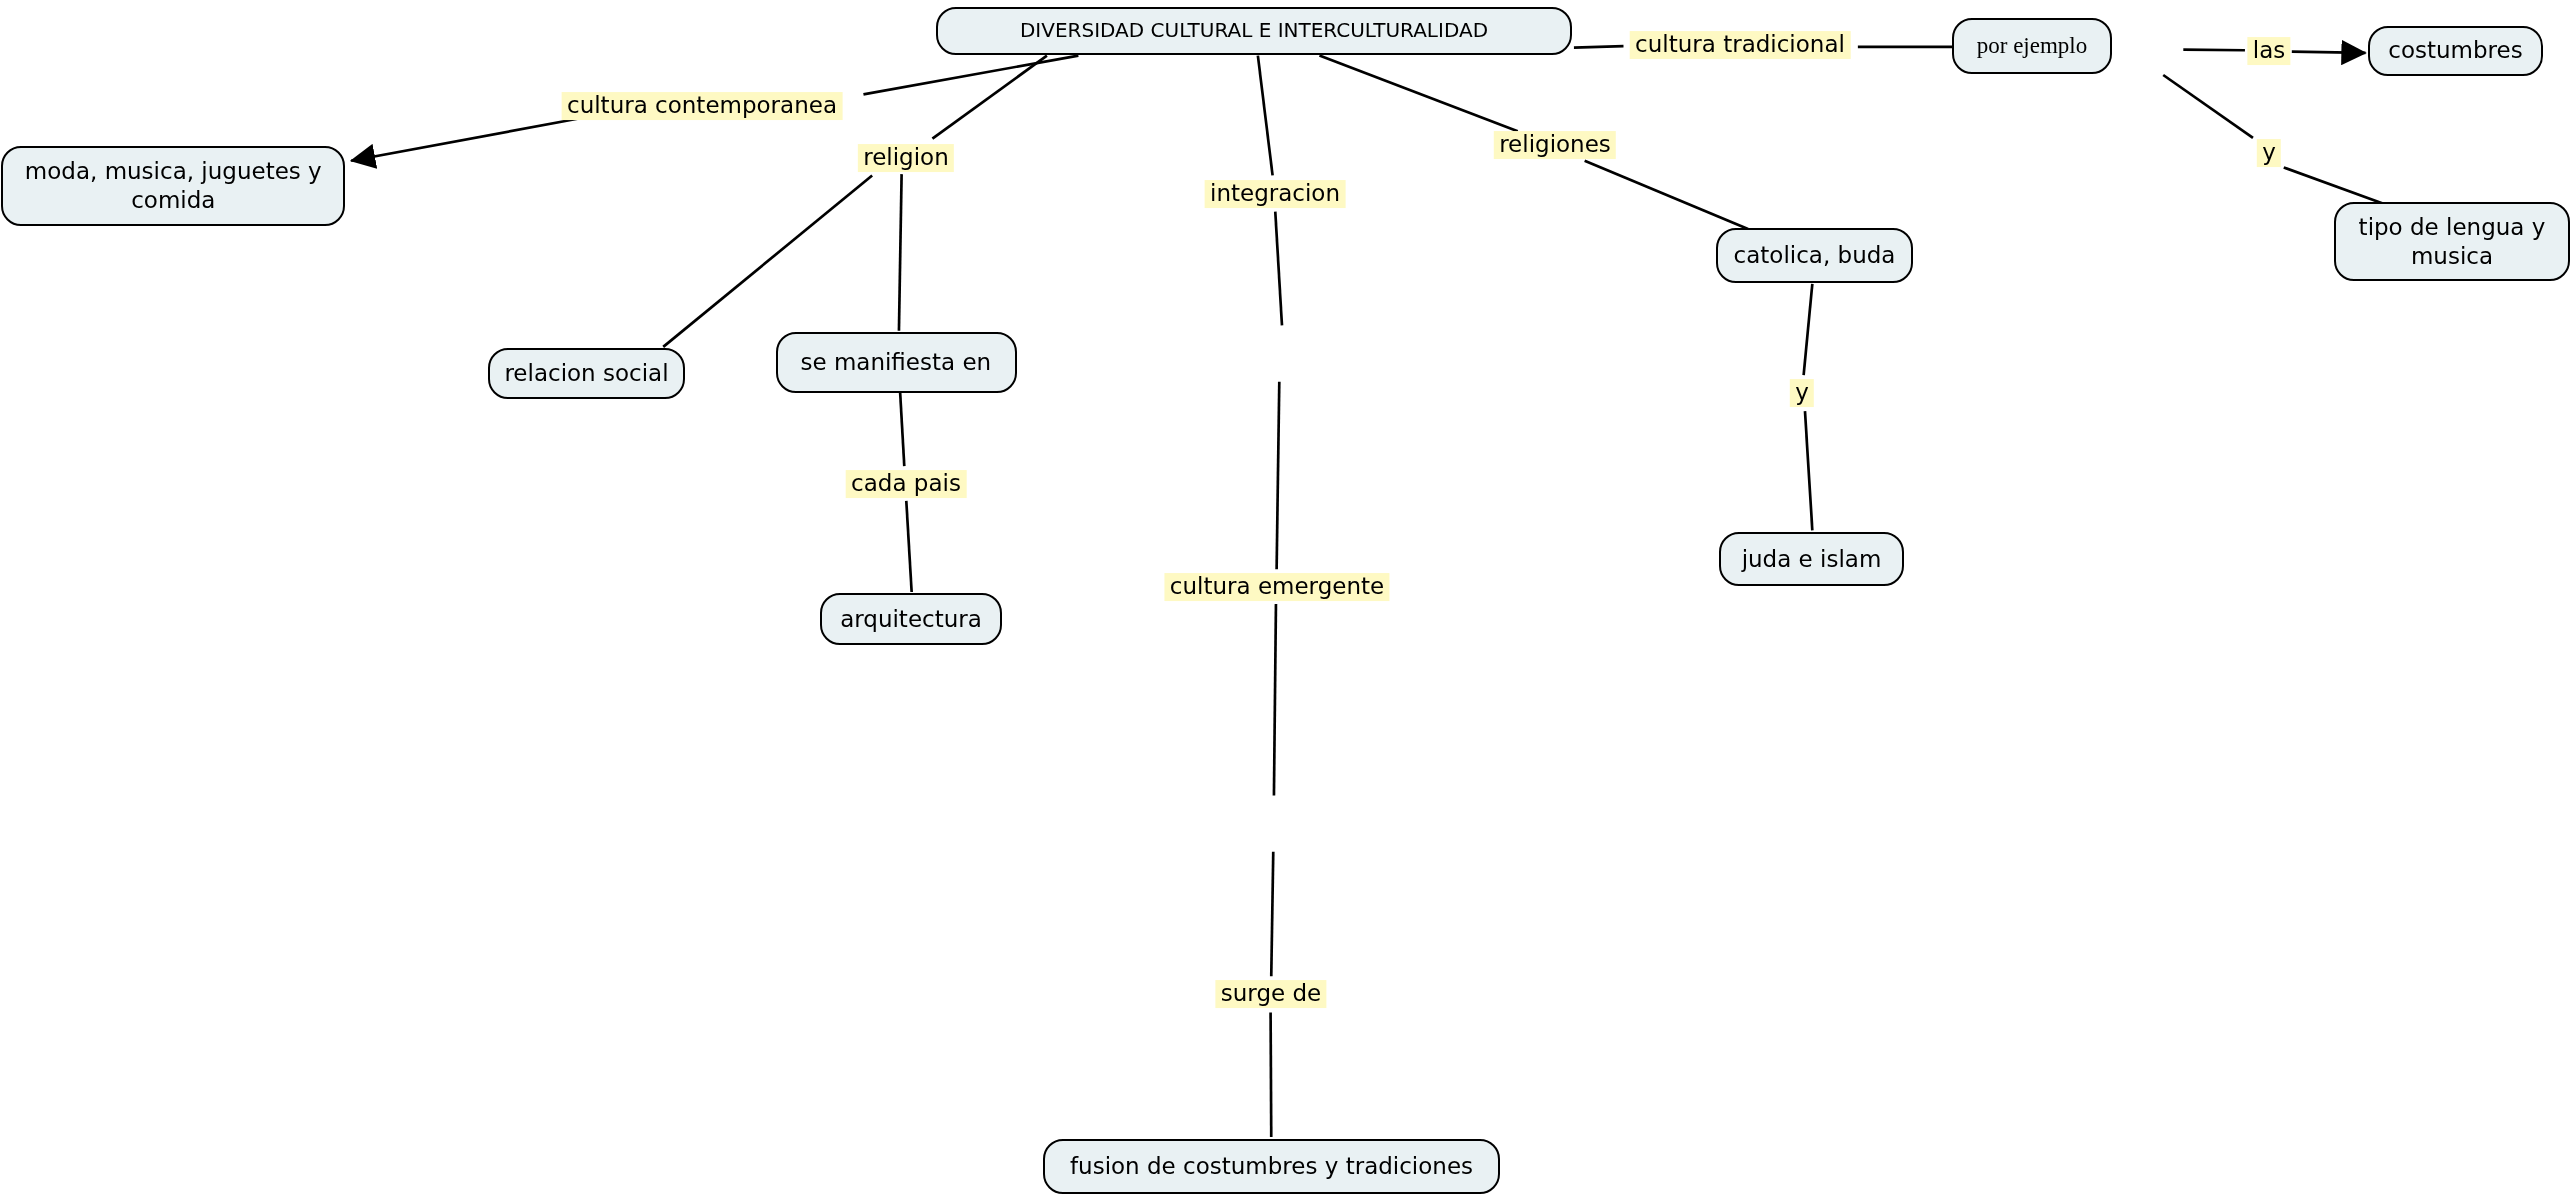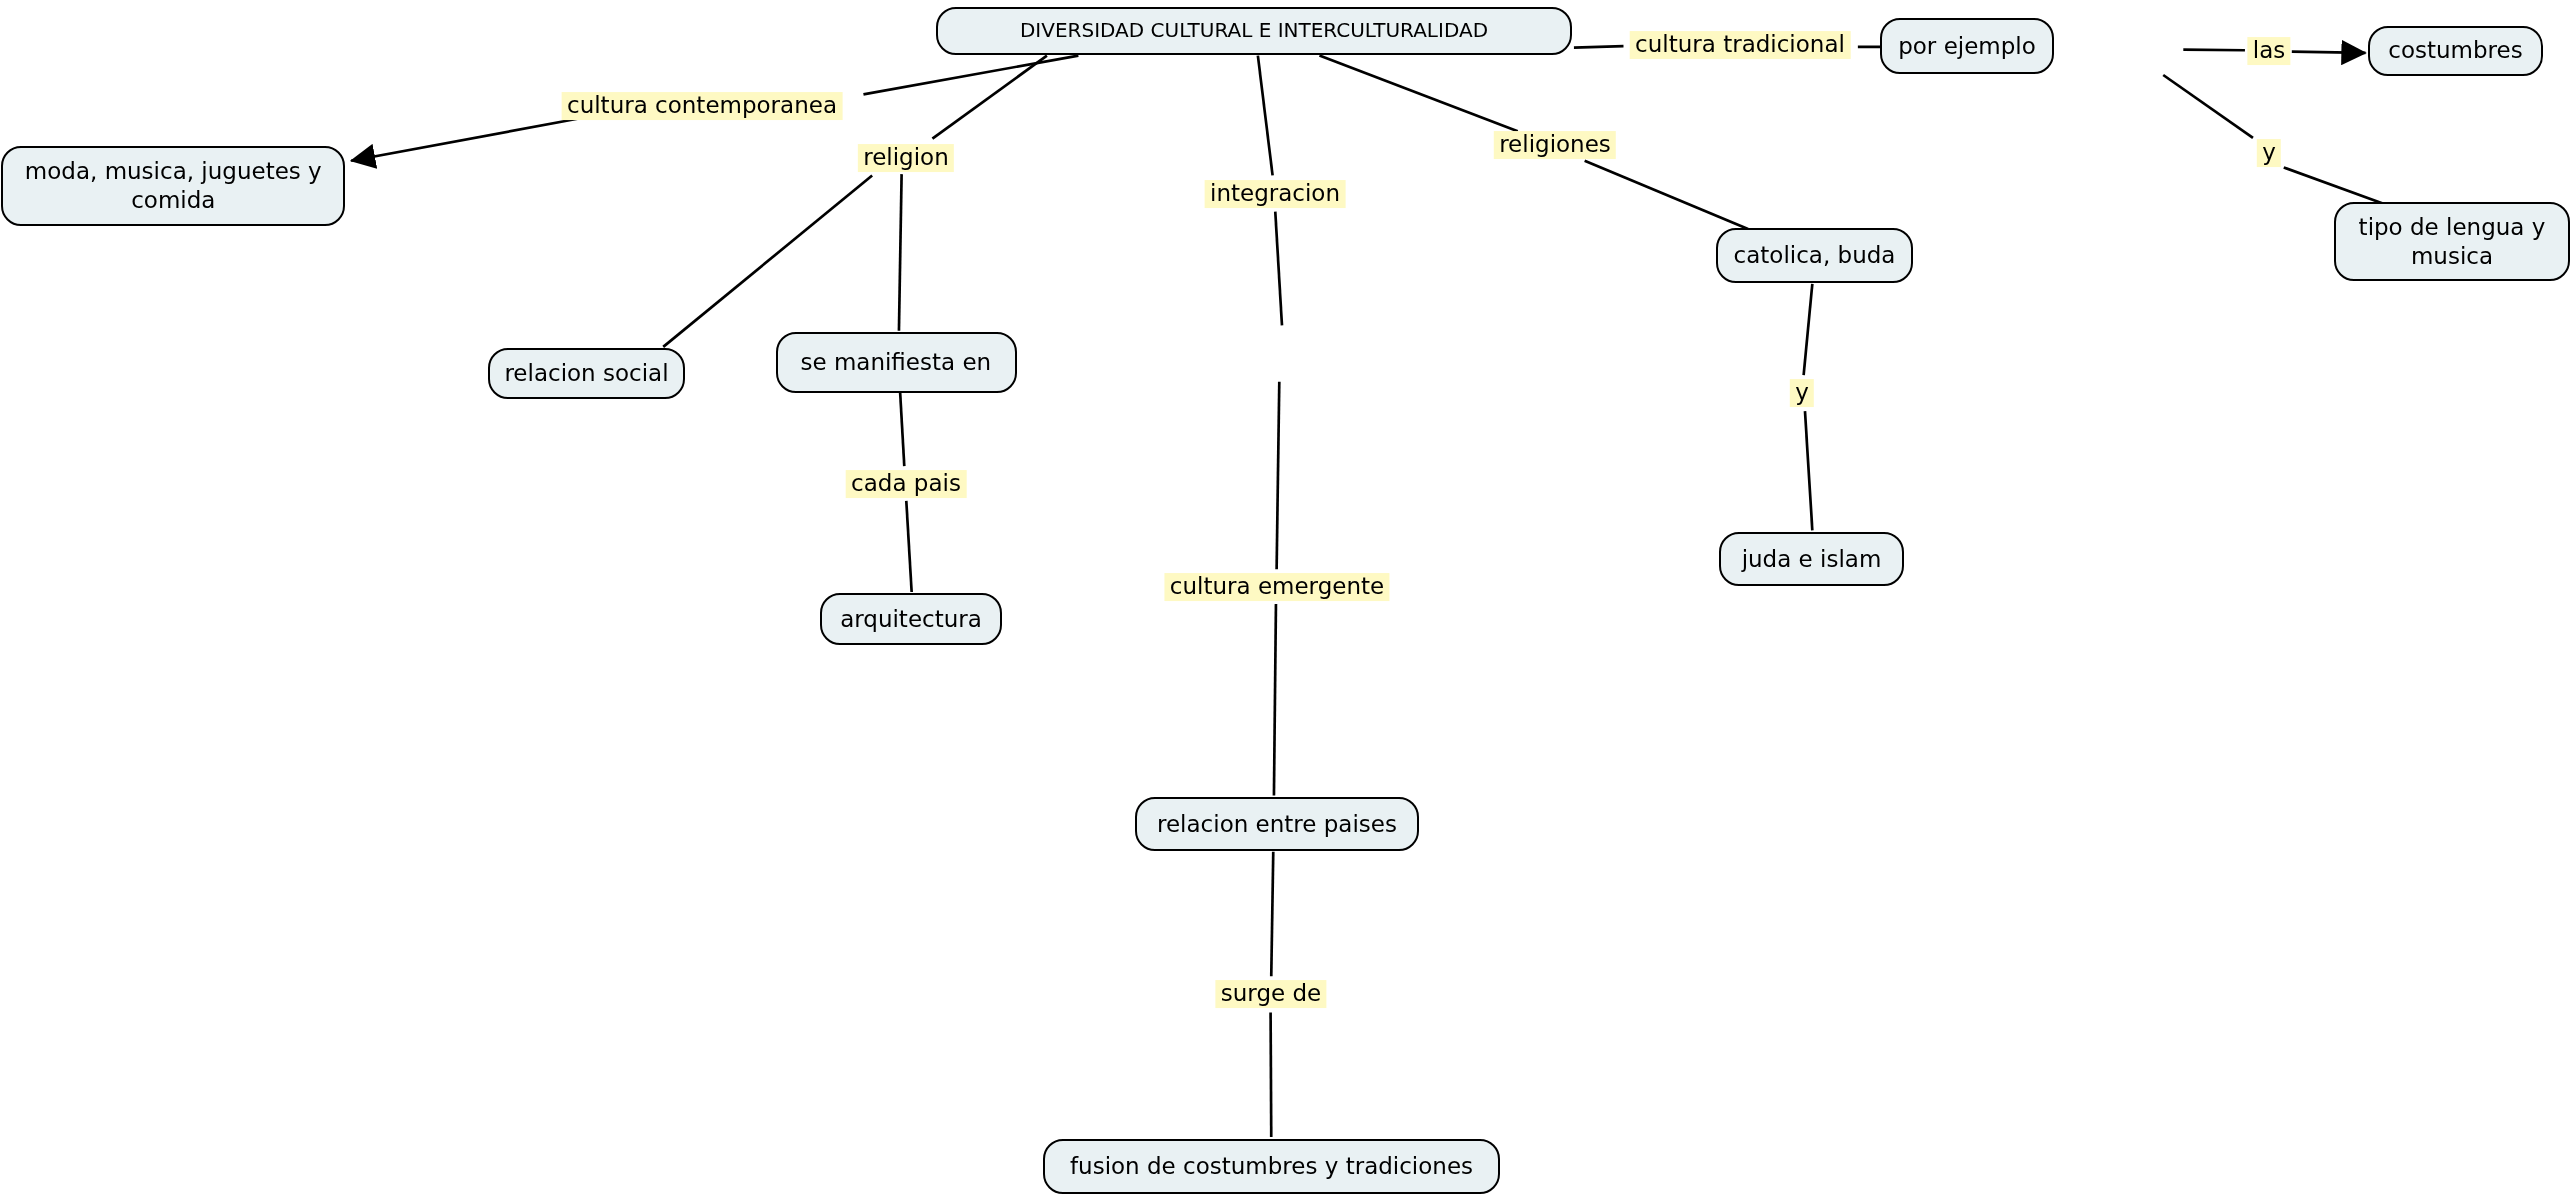--- a/index.html
+++ b/index.html
@@ -85,43 +85,40 @@
         <line x1="1897" y1="1512" x2="1898" y2="1698" stroke="#000000" stroke-width="4"></line>
         <line x1="2366" y1="240" x2="2610" y2="342" stroke="#000000" stroke-width="4"></line>
         <line x1="2706" y1="424" x2="2693" y2="560" stroke="#000000" stroke-width="4"></line>
         <line x1="2695" y1="614" x2="2706" y2="792" stroke="#000000" stroke-width="4"></line>
       </g>
   </svg>
 
 <div class="node root-node" style="left: 936px; top: 6.7px; width: 636px; height: 48px;">
       <span>DIVERSIDAD CULTURAL E INTERCULTURALIDAD</span>
     </div>
-    <div class="node" style="left: 1880px; top: 18px; width: 174px; height: 56px;">
+    <div class="node" style="left: 1952px; top: 18px; width: 160px; height: 56px; font-family: Liberation Serif, serif;">
       <span>por ejemplo</span>
     </div>
     <div class="node" style="left: 2368px; top: 25.5px; width: 175px; height: 50px;">
       <span>costumbres</span>
     </div>
     <div class="node" style="left: 2334px; top: 202px; width: 236px; height: 79px;">
       <span>tipo de lengua y musica</span>
     </div>
     <div class="node" style="left: 1.3px; top: 146px; width: 344px; height: 80px;">
       <span>moda, musica, juguetes y comida</span>
     </div>
     <div class="node" style="left: 488px; top: 348px; width: 197px; height: 51px;">
       <span>relacion social</span>
     </div>
     <div class="node" style="left: 776px; top: 332px; width: 241px; height: 61px; padding-left: 8px;">
       <span>se manifiesta en</span>
     </div>
     <div class="node" style="left: 820px; top: 593px; width: 182px; height: 52px;">
       <span>arquitectura</span>
-    </div>
-    <div class="node" style="left: 1135px; top: 797px; width: 284px; height: 54px;">
-      <span>relacion entre paises</span>
     </div>
     <div class="node" style="left: 1043px; top: 1139px; width: 457px; height: 55px;">
       <span>fusion de costumbres y tradiciones</span>
     </div>
     <div class="node" style="left: 1716px; top: 228px; width: 197px; height: 55px;">
       <span>catolica, buda</span>
     </div>
     <div class="node" style="left: 1719px; top: 532px; width: 185px; height: 54px; align-items: center;">
       <span>juda e islam</span>
     </div>

